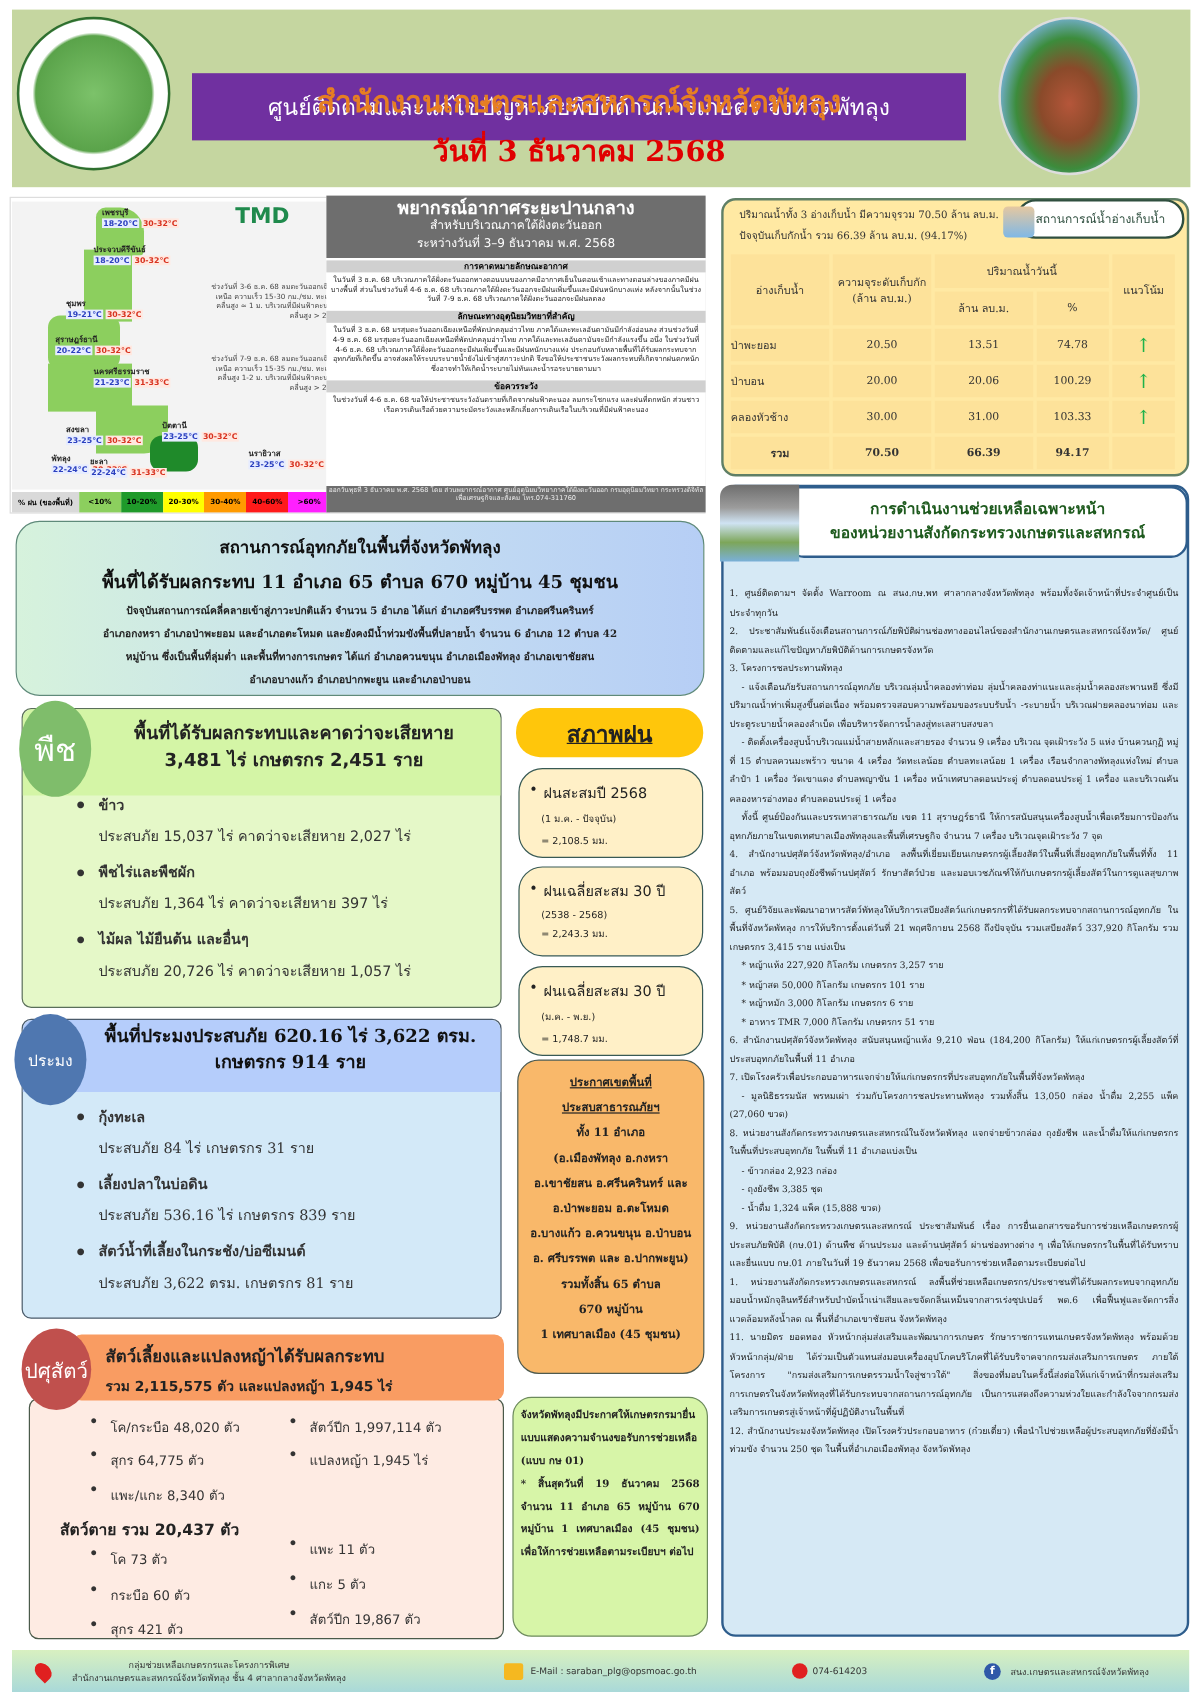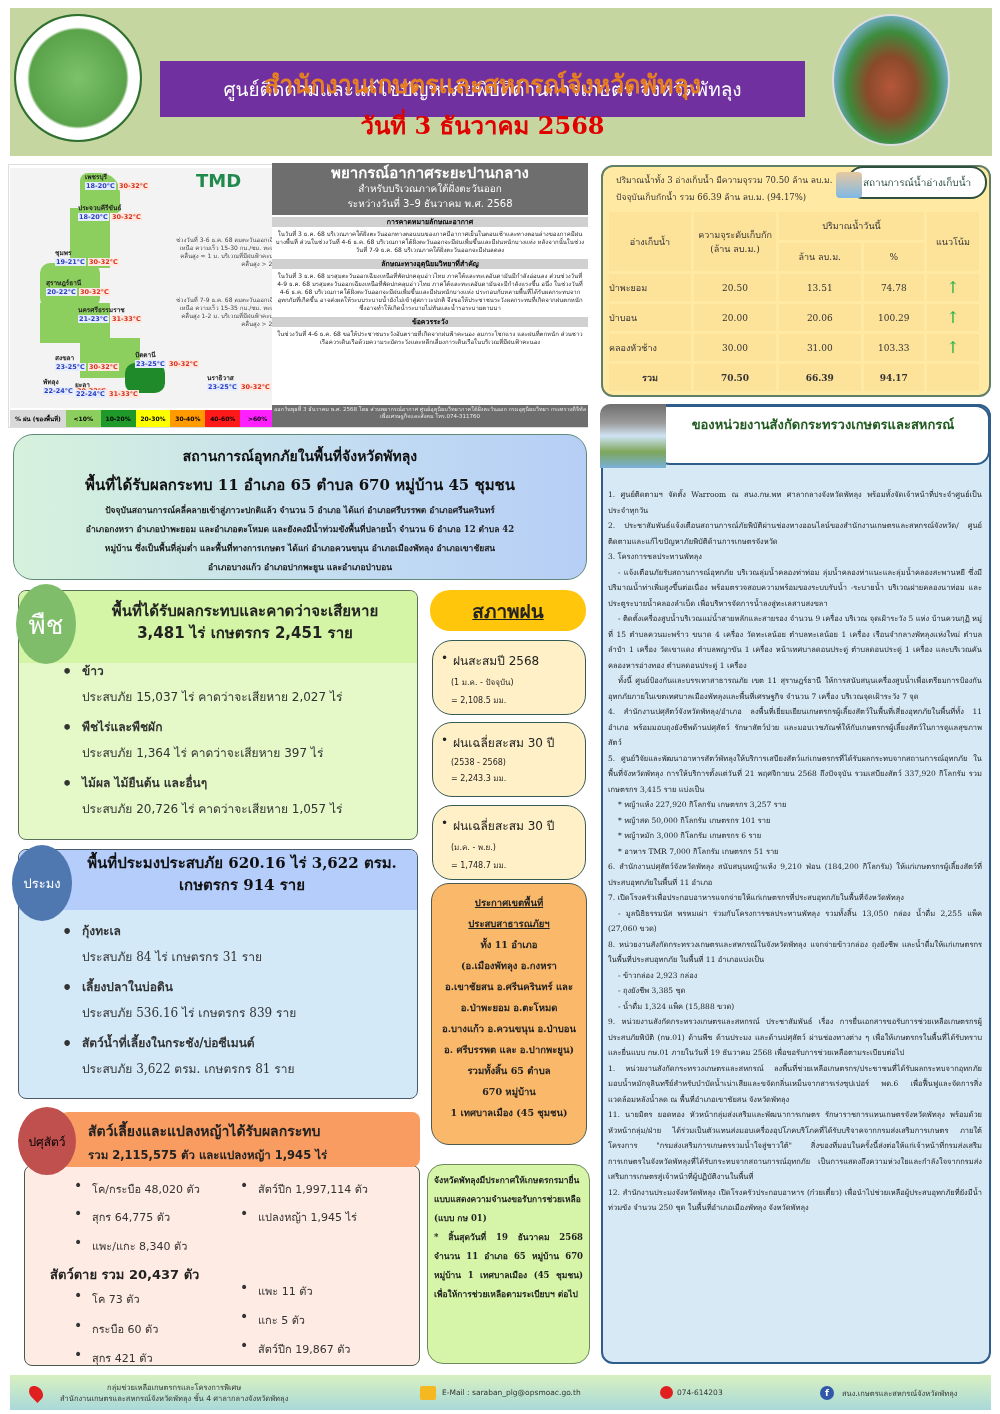--- a/index.html
+++ b/index.html
@@ -67,21 +67,21 @@
 
   
   #fish { left: 18px; top: 849px; width: 400px; height: 250px; background: #d3e9f8; border: 1px solid #4a5a6a; border-radius: 8px; }
   #fish-head { left: 19px; top: 850px; width: 398px; height: 60px; background: #b5cdfb; border-radius: 8px 8px 0 0; }
   #fish-circle { left: 12px; top: 845px; width: 60px; height: 76px; background: #4f77b0; border-radius: 50%; color: #fff; font-size: 13px; display: flex; align-items: center; justify-content: center; }
   #fish-title { left: 72px; top: 852px; width: 340px; text-align: center; font-size: 15px; line-height: 22px; font-weight: bold; color: #111; }
 
   
   #live { left: 24px; top: 1165px; width: 396px; height: 201px; background: #feebe3; border: 1px solid #4a5a4a; border-radius: 8px; }
   #live-head { left: 60px; top: 1112px; width: 360px; height: 55px; background: #f99c62; border-radius: 8px; }
-  #live-circle { left: 18px; top: 1107px; width: 58px; height: 68px; background: #c0504d; border-radius: 50%; color: #000000; font-size: 12px; display: flex; align-items: center; justify-content: center; }
+  #live-circle { left: 18px; top: 1107px; width: 58px; height: 68px; background: #c0504d; border-radius: 50%; color: #ffffff; font-size: 17px; display: flex; align-items: center; justify-content: center; }
   #live-title { left: 88px; top: 1119px; width: 330px; font-size: 14px; line-height: 24px; font-weight: bold; color: #222; }
   #live-title .l2 { font-size: 11.5px; }
   .live-item { position: absolute; font-size: 11px; color: #333; padding-left: 18px; white-space: nowrap; }
   .live-item::before { content: "•"; position: absolute; left: 0; font-size: 14px; top: -3px; }
   #dead-title { left: 50px; top: 1264px; font-size: 13px; font-weight: bold; color: #222; }
 
   
   #rain-head { left: 430px; top: 590px; width: 156px; height: 41px; background: #ffc60b; border-radius: 20px; display: flex; align-items: center; justify-content: center; font-size: 19px; font-weight: bold; color: #222; text-decoration: underline; }
   .rain-box { position: absolute; left: 432px; width: 154px; height: 75px; background: #fff0c7; border: 1px solid #385a55; border-radius: 20px; font-size: 12px; color: #222; }
   .rain-box .t { display: block; padding: 10px 0 0 20px; position: relative; }
@@ -310,20 +310,21 @@
   <div>1 เทศบาลเมือง (45 ชุมชน)</div>
 </div>
 
 <div id="announce" class="abs serif">
   <div>จังหวัดพัทลุงมีประกาศให้เกษตรกรมายื่นแบบแสดงความจำนงขอรับการช่วยเหลือ (แบบ กษ 01)</div>
   <div>* สิ้นสุดวันที่ 19 ธันวาคม 2568 จำนวน 11 อำเภอ 65 หมู่บ้าน 670 หมู่บ้าน 1 เทศบาลเมือง (45 ชุมชน) เพื่อให้การช่วยเหลือตามระเบียบฯ ต่อไป</div>
 </div>
 
 <div id="ops" class="abs"></div>
 <div id="ops-head" class="abs serif">
+  <div>การดำเนินงานช่วยเหลือเฉพาะหน้า</div>
   <div>ของหน่วยงานสังกัดกระทรวงเกษตรและสหกรณ์</div>
 </div>
 <div id="ops-img" class="abs"></div>
 <div id="ops-body" class="abs">
   <p>1. ศูนย์ติดตามฯ จัดตั้ง Warroom ณ สนง.กษ.พท ศาลากลางจังหวัดพัทลุง พร้อมทั้งจัดเจ้าหน้าที่ประจำศูนย์เป็นประจำทุกวัน</p>
   <p>2. ประชาสัมพันธ์แจ้งเตือนสถานการณ์ภัยพิบัติผ่านช่องทางออนไลน์ของสำนักงานเกษตรและสหกรณ์จังหวัด/ ศูนย์ติดตามและแก้ไขปัญหาภัยพิบัติด้านการเกษตรจังหวัด</p>
   <p>3. โครงการชลประทานพัทลุง</p>
   <p class="ind">- แจ้งเตือนภัยรับสถานการณ์อุทกภัย บริเวณลุ่มน้ำคลองท่าท่อม ลุ่มน้ำคลองท่าแนะและลุ่มน้ำคลองสะพานหยี ซึ่งมีปริมาณน้ำท่าเพิ่มสูงขึ้นต่อเนื่อง พร้อมตรวจสอบความพร้อมของระบบรับน้ำ -ระบายน้ำ บริเวณฝายคลองนาท่อม และประตูระบายน้ำคลองลำเบ็ด เพื่อบริหารจัดการน้ำลงสู่ทะเลสาบสงขลา</p>
   <p class="ind">- ติดตั้งเครื่องสูบน้ำบริเวณแม่น้ำสายหลักและสายรอง จำนวน 9 เครื่อง บริเวณ จุดเฝ้าระวัง 5 แห่ง บ้านควนกุฏิ หมู่ที่ 15 ตำบลควนมะพร้าว  ขนาด 4 เครื่อง วัดทะเลน้อย ตำบลทะเลน้อย 1 เครื่อง เรือนจำกลางพัทลุงแห่งใหม่ ตำบลลำปำ 1 เครื่อง วัดเขาแดง ตำบลพญาขัน 1 เครื่อง หน้าเทศบาลดอนประดู่ ตำบลดอนประดู่ 1 เครื่อง และบริเวณคันคลองหารอ่างทอง ตำบลดอนประดู่ 1 เครื่อง</p>
   <p class="ind">ทั้งนี้ ศูนย์ป้องกันและบรรเทาสาธารณภัย เขต 11 สุราษฎร์ธานี ให้การสนับสนุนเครื่องสูบน้ำเพื่อเตรียมการป้องกันอุทกภัยภายในเขตเทศบาลเมืองพัทลุงและพื้นที่เศรษฐกิจ จำนวน 7 เครื่อง บริเวณจุดเฝ้าระวัง 7 จุด</p>

